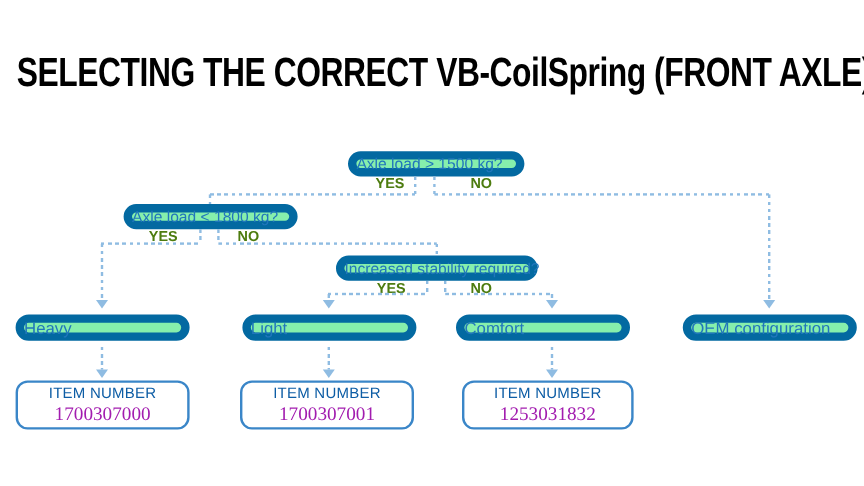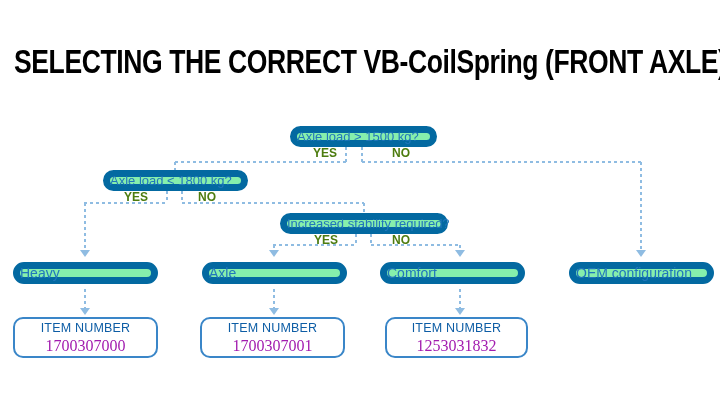--- a/index.html
+++ b/index.html
@@ -137,21 +137,21 @@
   <div class="vline" style="left:273px; top:245px; height:5px;"></div>
   <div class="arrow-down" style="left:269px; top:250px;"></div>
   <div class="hline" style="left:371px; top:244px; width:89px;"></div>
   <div class="vline" style="left:459px; top:245px; height:5px;"></div>
   <div class="arrow-down" style="left:455px; top:250px;"></div>
 
   <div class="pill outcome" style="left:13px; top:262px; width:145px; height:22px;">
     <span>Heavy</span>
   </div>
   <div class="pill outcome" style="left:202px; top:262px; width:145px; height:22px;">
-    <span>Axle</span>
+    <span>Light</span>
   </div>
   <div class="pill outcome" style="left:380px; top:262px; width:145px; height:22px;">
     <span>Comfort</span>
   </div>
   <div class="pill outcome" style="left:569px; top:262px; width:145px; height:22px;">
     <span>OEM configuration</span>
   </div>
 
   <div class="vline" style="left:84px; top:289px; height:19px;"></div>
   <div class="arrow-down" style="left:80px; top:308px;"></div>

